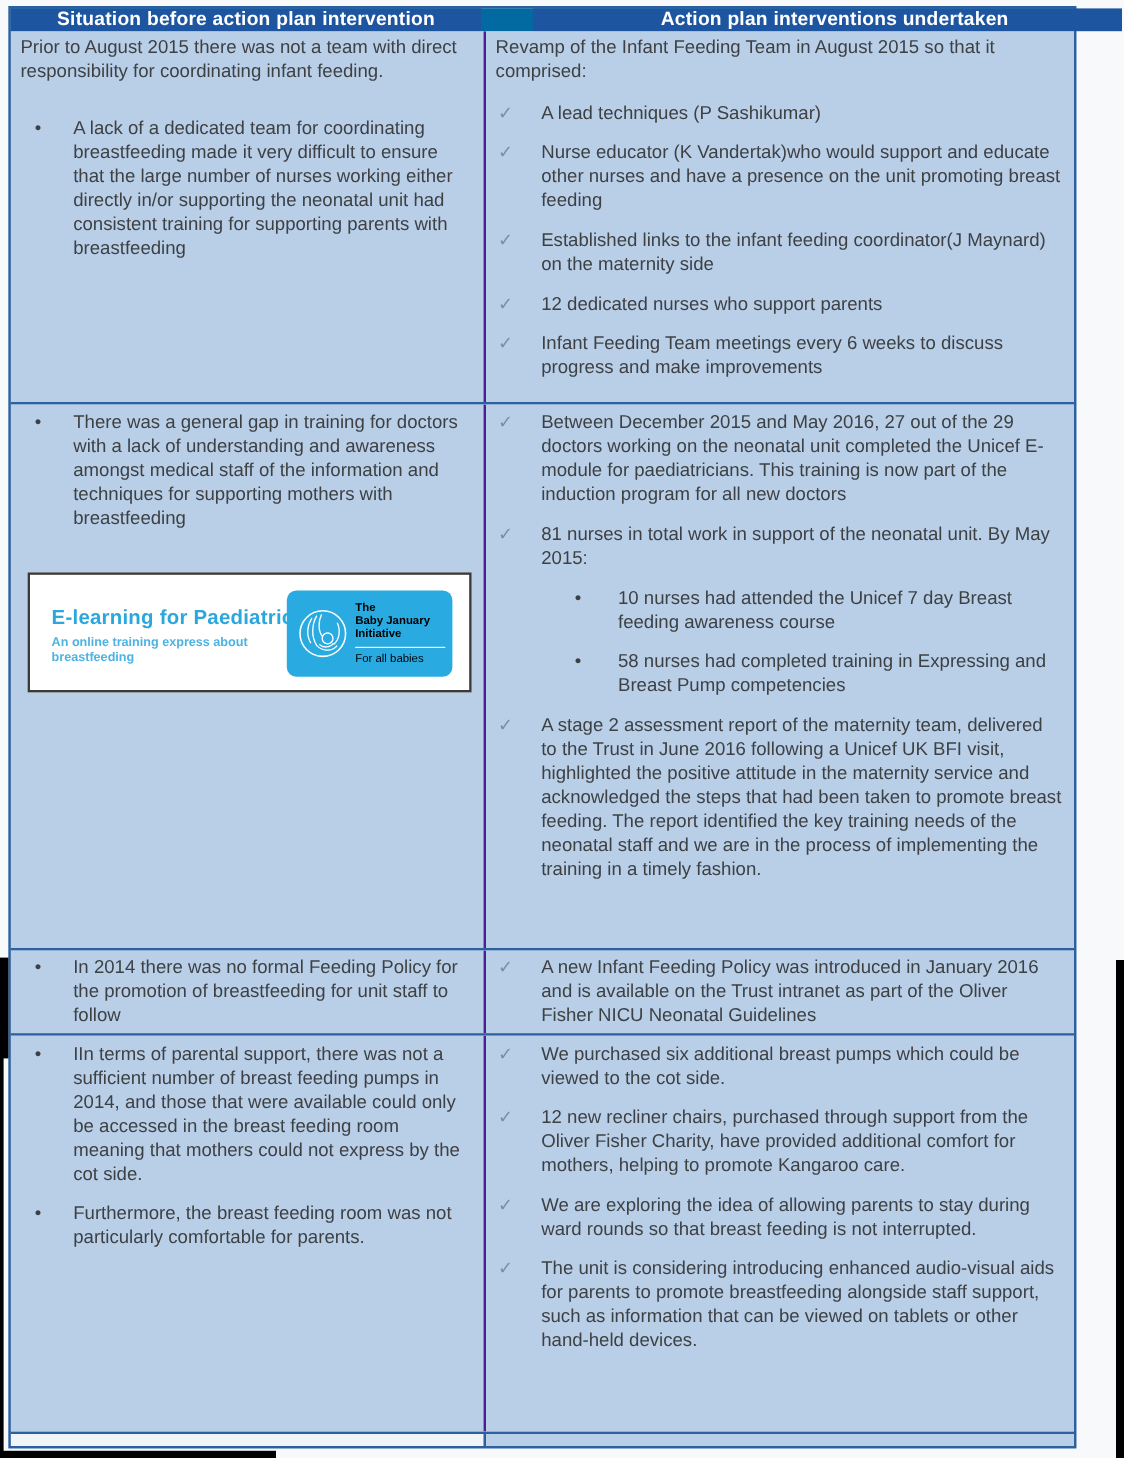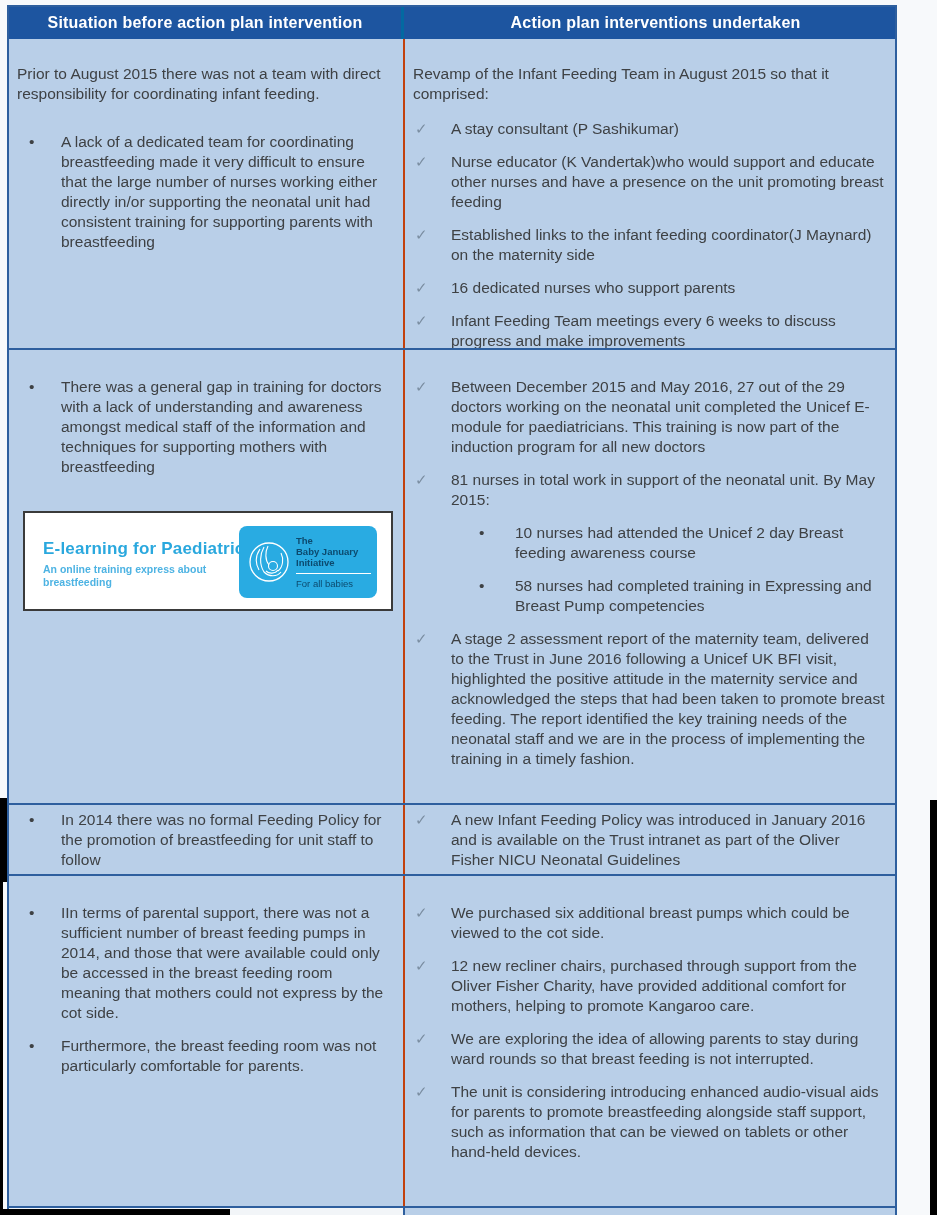--- a/index.html
+++ b/index.html
@@ -16,49 +16,50 @@
     position:absolute;left:7px;top:5px;width:890px;
     border:2px solid #2e5f9e;
     box-sizing:border-box;
     background:#b9cfe8;
   }
   .thead{
     display:grid;
     grid-template-columns:394px 492px;
     column-gap:0;
     background:#0369a1;
-    height:32px;
+    height:19px;
+    gap:40px;
   }
   .th{
     background:#1d55a0;
     color:#ffffff;
     font-size:16px;
     font-weight:bold;
     display:flex;align-items:center;justify-content:center;
     letter-spacing:.2px;
   }
   .th.lft{margin-right:2px;}
   .th.rgt{margin-left:1px;padding-left:12px;}
   .trow{
     display:grid;
     grid-template-columns:394px 1fr;
     border-top:2px solid #2e5f9e;
     box-sizing:border-box;
     overflow:hidden;
   }
   .td{
-    padding:25px 8px 0 8px;
+    padding:4px 8px 0 8px;
     font-size:15.5px;
     line-height:20px;
     box-sizing:border-box;
     position:relative;
     background:#b9cfe8;
     overflow:hidden;
   }
-  .td.rgt{border-left:2px solid #c2410c;}
+  .td.rgt{border-left:2px solid #4c1d95;}
   .para{margin:0 0 0 0;}
   .item{display:flex;margin-top:13px;}
   .item.first{margin-top:2px;}
   .td.lft .mk{flex:0 0 32px;margin-left:12px;}
   .td.rgt .mk{flex:0 0 36px;margin-left:2px;}
   .mk{color:#3e4144;}
   .mk.check{color:#7b8ea1;font-size:15px;}
   .itxt{flex:1;padding-right:2px;}
   .sub{margin-left:64px;}
   .sub .mk{flex:0 0 37px;margin-left:0;}
@@ -78,21 +79,21 @@
   .logo-sub{
     position:absolute;left:18px;top:50px;
     color:#4db3e3;font-size:10.5px;font-weight:bold;line-height:13px;
     width:170px;
   }
   .badge{
     position:absolute;right:14px;top:13px;
     width:138px;height:72px;
     background:#29abe2;border-radius:8px;
     display:flex;align-items:center;
-    color:#0c4a6e;
+    color:#000000;
   }
   .badge svg{margin-left:7px;flex:0 0 46px;}
   .badge-text{flex:1;font-size:9.5px;font-weight:bold;line-height:11px;margin-left:4px;margin-right:6px;}
   .badge-rule{border-top:1px solid #ffffff;margin:5px 0 4px 0;}
   .badge-footer{font-weight:normal;font-size:9.5px;}
   
   .cutrow{display:grid;grid-template-columns:394px 1fr;border-top:2px solid #2e5f9e;height:10px;overflow:hidden;}
   .cutrow .cl{background:#f2f5f8;}
   .cutrow .cr{background:#b9cfe8;border-left:2px solid #2e5f9e;}
   
@@ -118,33 +119,33 @@
         <p class="para">Prior to August 2015 there was not a team with direct responsibility for coordinating infant feeding.</p>
         <div class="item" style="margin-top:28px;">
           <span class="mk">•</span>
           <span class="itxt">A lack of a dedicated team for coordinating breastfeeding made it very difficult to ensure that the large number of nurses working either directly in/or supporting the neonatal unit had consistent training for supporting parents with breastfeeding</span>
         </div>
       </div>
       <div class="td rgt">
         <p class="para">Revamp of the Infant Feeding Team in August 2015 so that it comprised:</p>
         <div class="item" style="margin-top:15px;">
           <span class="mk check">✓</span>
-          <span class="itxt">A stay consultant (P Sashikumar)</span>
+          <span class="itxt">A lead techniques (P Sashikumar)</span>
         </div>
         <div class="item">
           <span class="mk check">✓</span>
           <span class="itxt">Nurse educator (K Vandertak)who would support and educate other nurses and have a presence on the unit promoting breast feeding</span>
         </div>
         <div class="item">
           <span class="mk check">✓</span>
           <span class="itxt">Established links to the infant feeding coordinator(J Maynard) on the maternity side</span>
         </div>
         <div class="item">
           <span class="mk check">✓</span>
-          <span class="itxt">16 dedicated nurses who support parents</span>
+          <span class="itxt">12 dedicated nurses who support parents</span>
         </div>
         <div class="item">
           <span class="mk check">✓</span>
           <span class="itxt">Infant Feeding Team meetings every 6 weeks to discuss progress and make improvements</span>
         </div>
       </div>
     </div>
 
     <div class="trow" style="height:455px;">
       <div class="td lft">
@@ -179,21 +180,21 @@
         <div class="item first">
           <span class="mk check">✓</span>
           <span class="itxt">Between December 2015 and May 2016, 27 out of the 29 doctors working on the neonatal unit completed the Unicef E-module for paediatricians. This training is now part of the induction program for all new doctors</span>
         </div>
         <div class="item">
           <span class="mk check">✓</span>
           <span class="itxt">81 nurses in total work in support of the neonatal unit. By May 2015:</span>
         </div>
         <div class="item sub">
           <span class="mk">•</span>
-          <span class="itxt">10 nurses had attended the Unicef 2 day Breast feeding awareness course</span>
+          <span class="itxt">10 nurses had attended the Unicef 7 day Breast feeding awareness course</span>
         </div>
         <div class="item sub">
           <span class="mk">•</span>
           <span class="itxt">58 nurses had completed training in Expressing and Breast Pump competencies</span>
         </div>
         <div class="item">
           <span class="mk check">✓</span>
           <span class="itxt">A stage 2 assessment report of the maternity team, delivered to the Trust in June 2016 following a Unicef UK BFI visit, highlighted the positive attitude in the maternity service and acknowledged the steps that had been taken to promote breast feeding. The report identified the key training needs of the neonatal staff and we are in the process of implementing the training in a timely fashion.</span>
         </div>
       </div>

